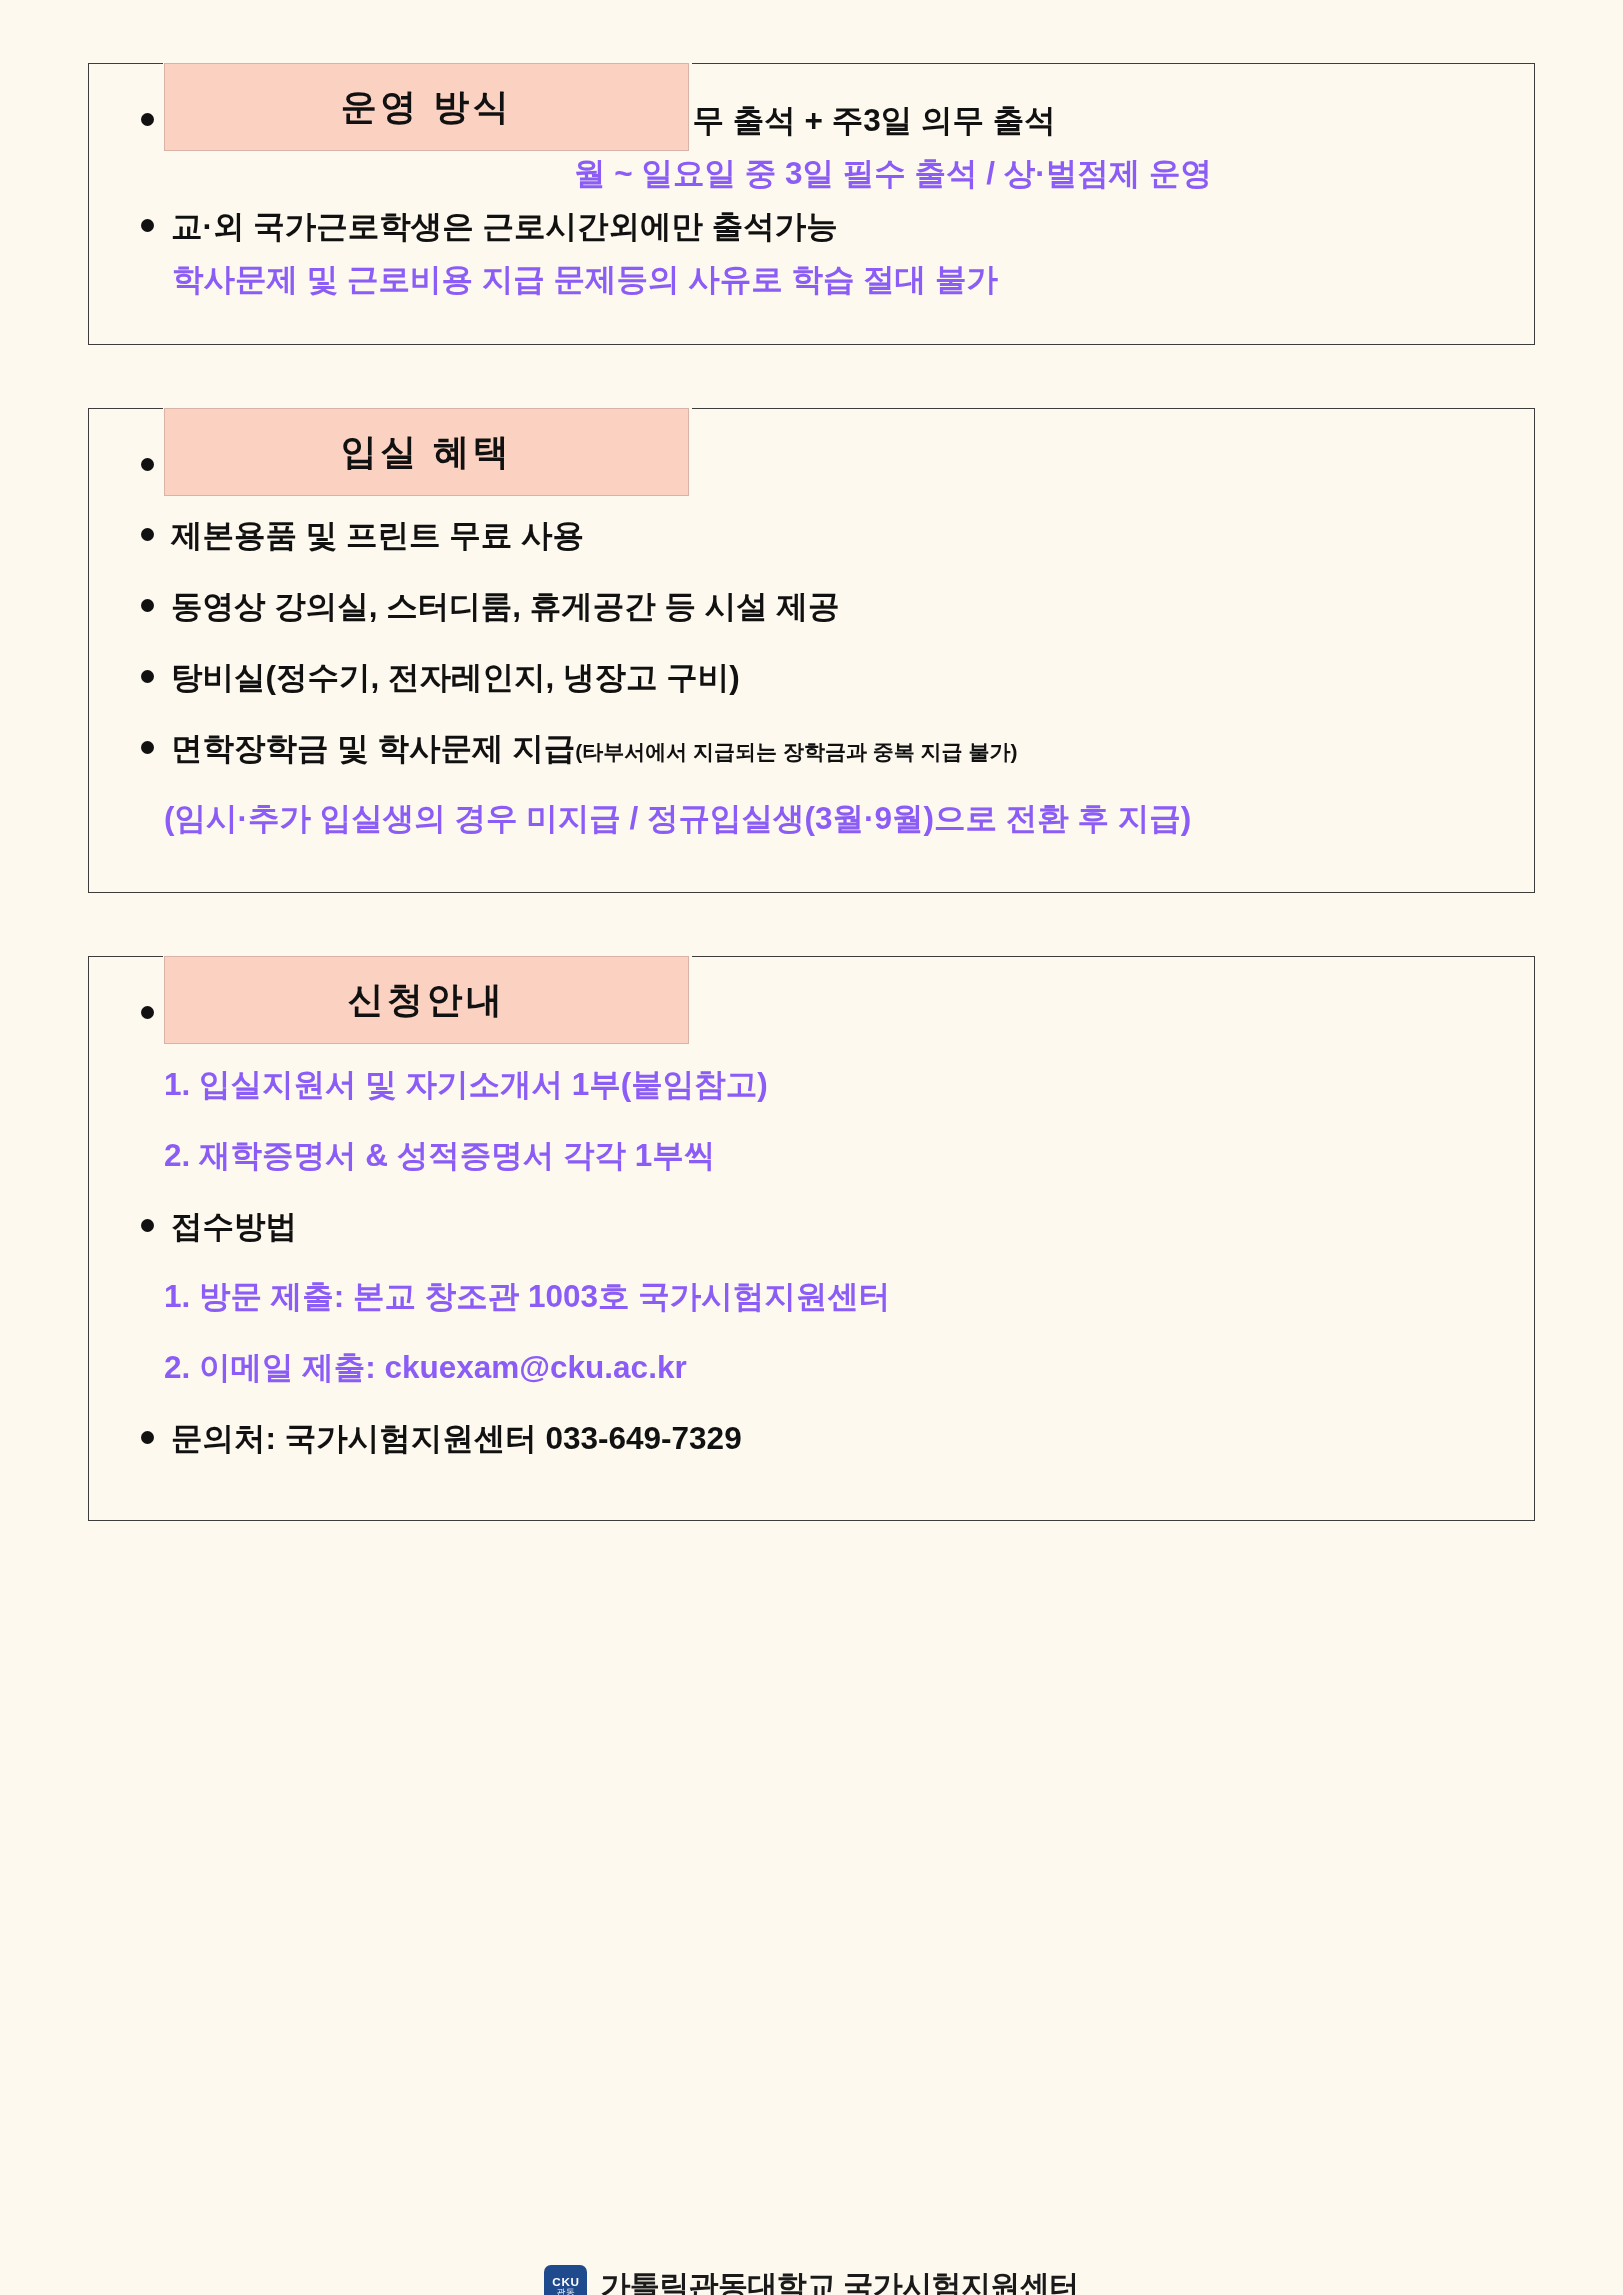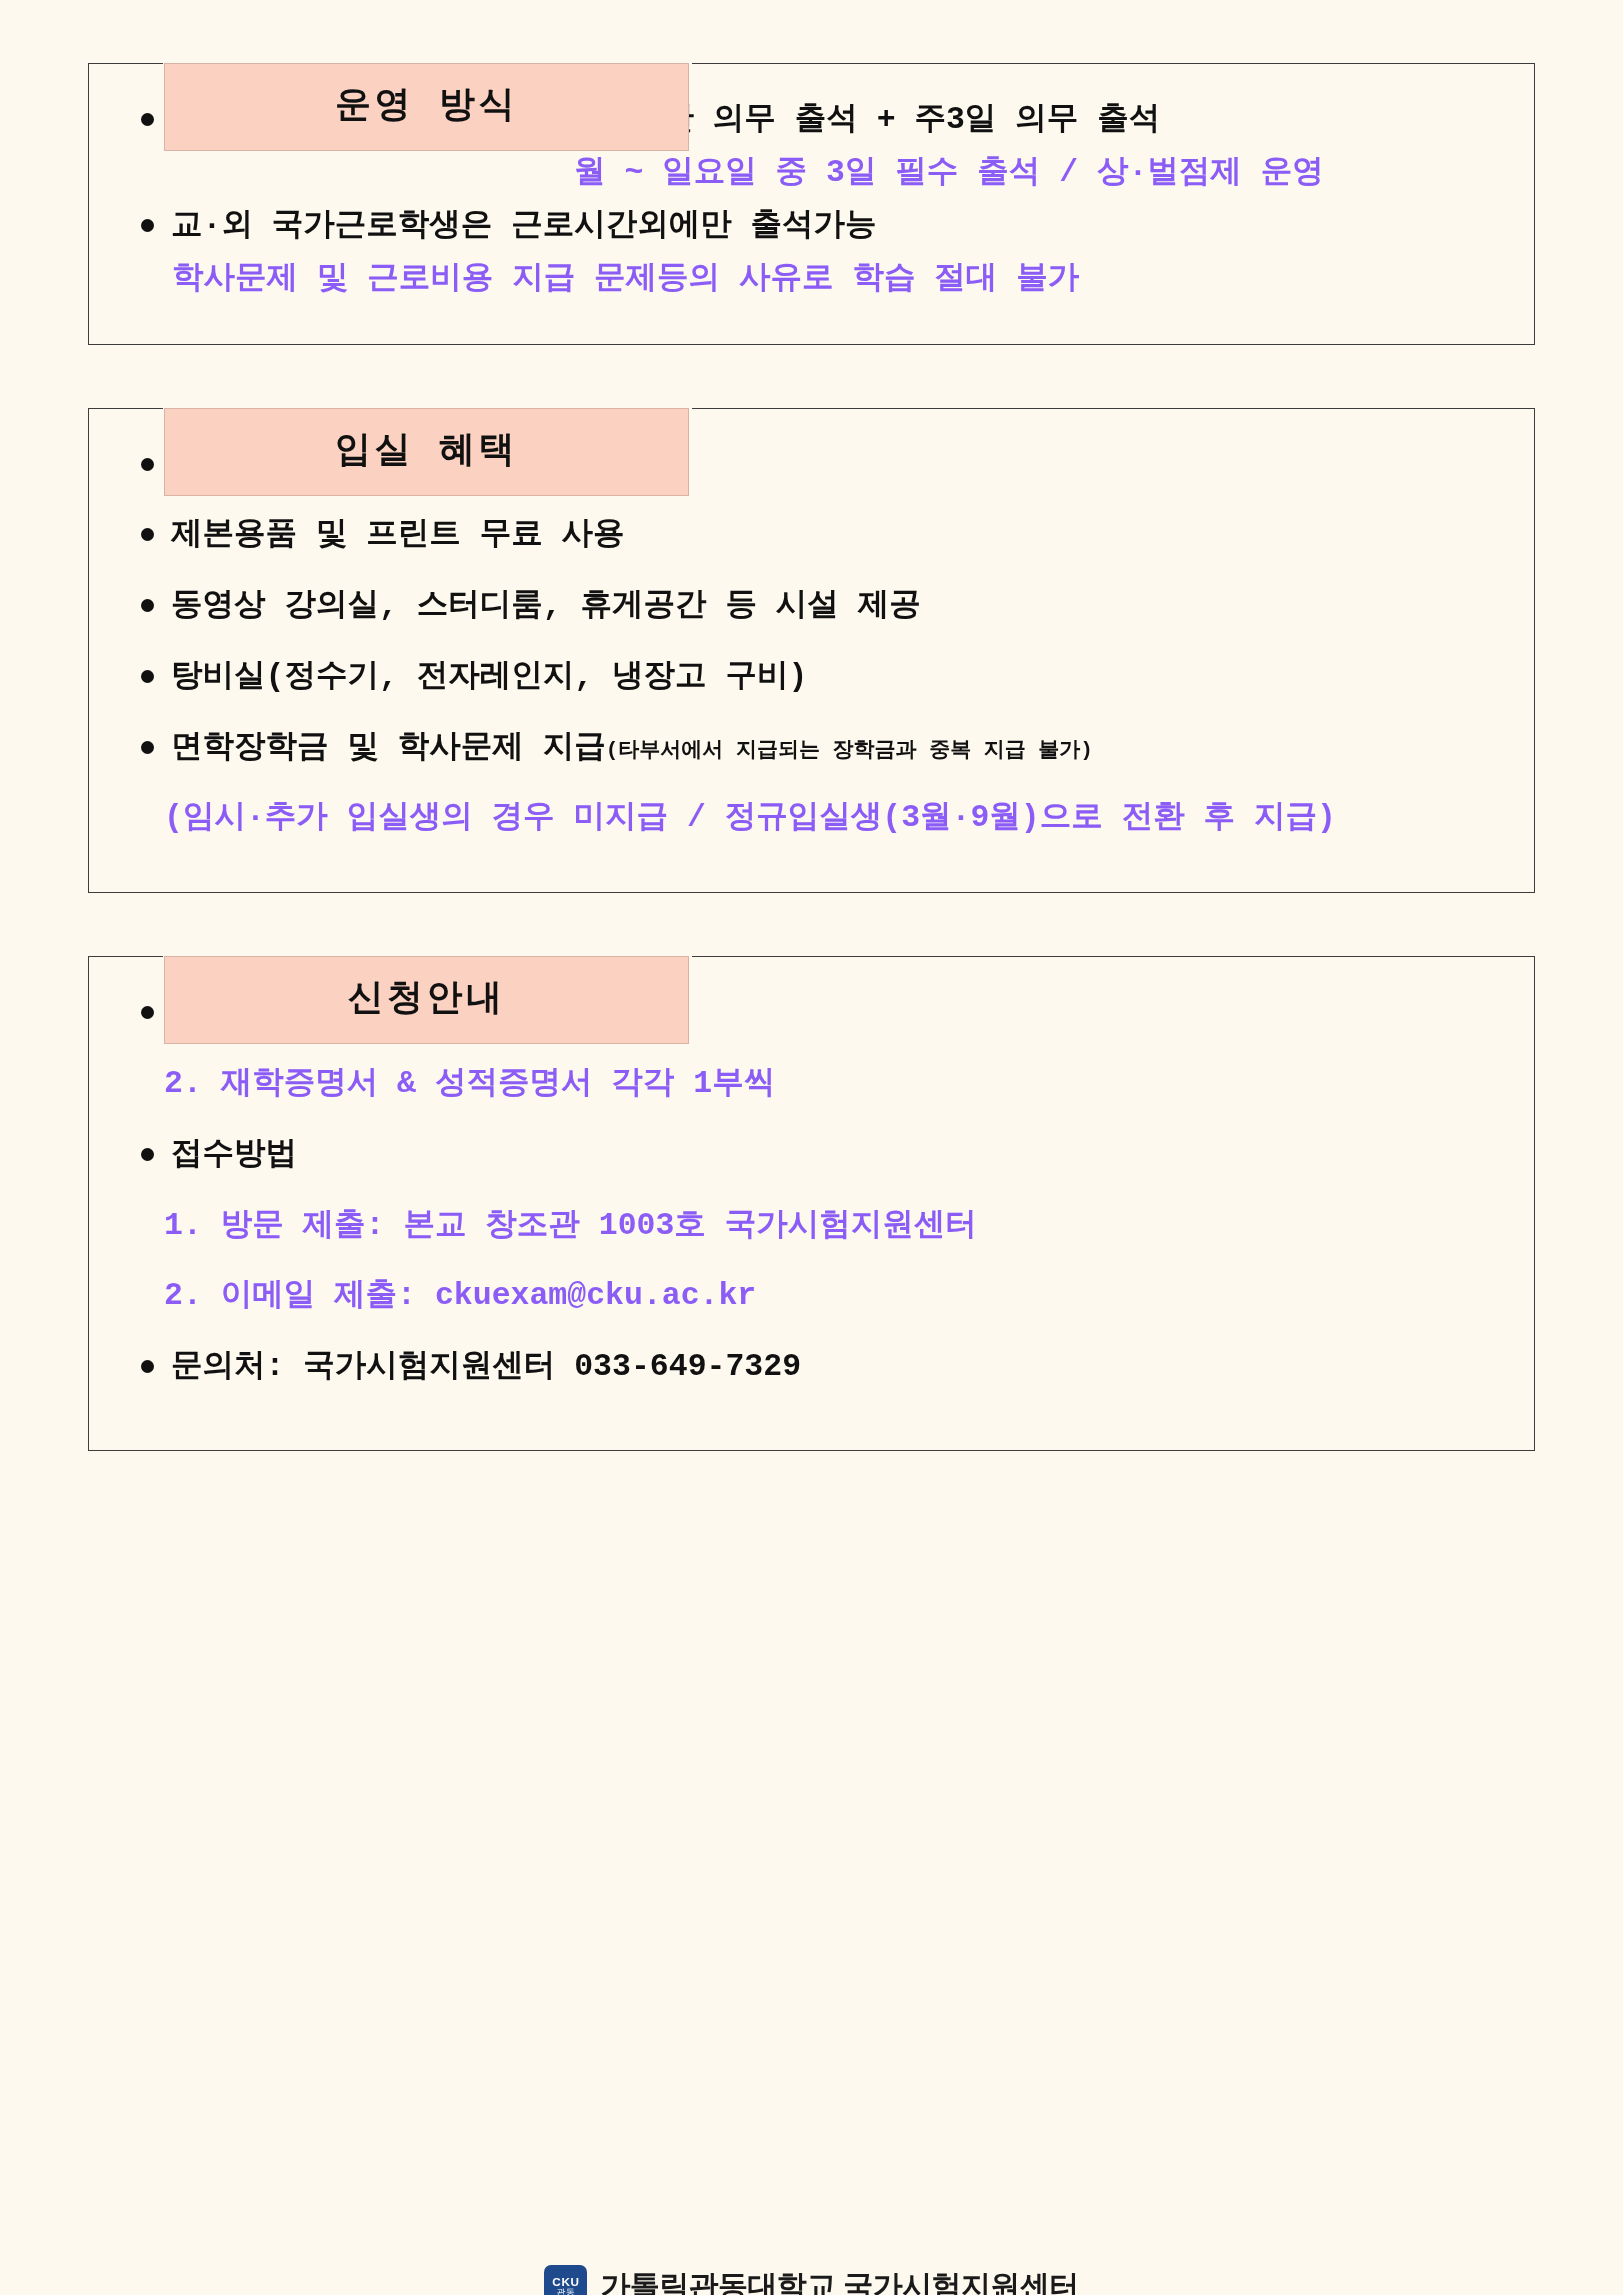--- a/index.html
+++ b/index.html
@@ -20,21 +20,20 @@
     width: 1623px;
     height: 2295px;
     box-sizing: border-box;
     padding: 0 88px;
   }
 
   
   .section {
     position: relative;
     margin: 0 auto;
-    font-family: Liberation Mono, monospace;
   }
   .section + .section {
   }
 
   .tab {
     position: absolute;
     top: 0;
     left: 76px;
     width: 525px;
     height: 88px;
@@ -229,20 +228,21 @@
       <span class="tab-label">신청안내</span>
     </div>
     <div class="box">
       <div class="box-inner">
 
         <div class="bullet-row">
           <span class="bullet-dot"></span>
           <span class="bullet-text">제출서류</span>
         </div>
 
+        <div class="plain-row indent-2">1. 입실지원서 및 자기소개서 1부(붙임참고)</div>
         <div class="plain-row indent-2">2. 재학증명서 &amp; 성적증명서 각각 1부씩</div>
 
         <div class="bullet-row">
           <span class="bullet-dot"></span>
           <span class="bullet-text">접수방법</span>
         </div>
 
         <div class="plain-row indent-2">1. 방문 제출: 본교 창조관 1003호 국가시험지원센터</div>
         <div class="plain-row indent-2">2. 이메일 제출: ckuexam@cku.ac.kr</div>
 

